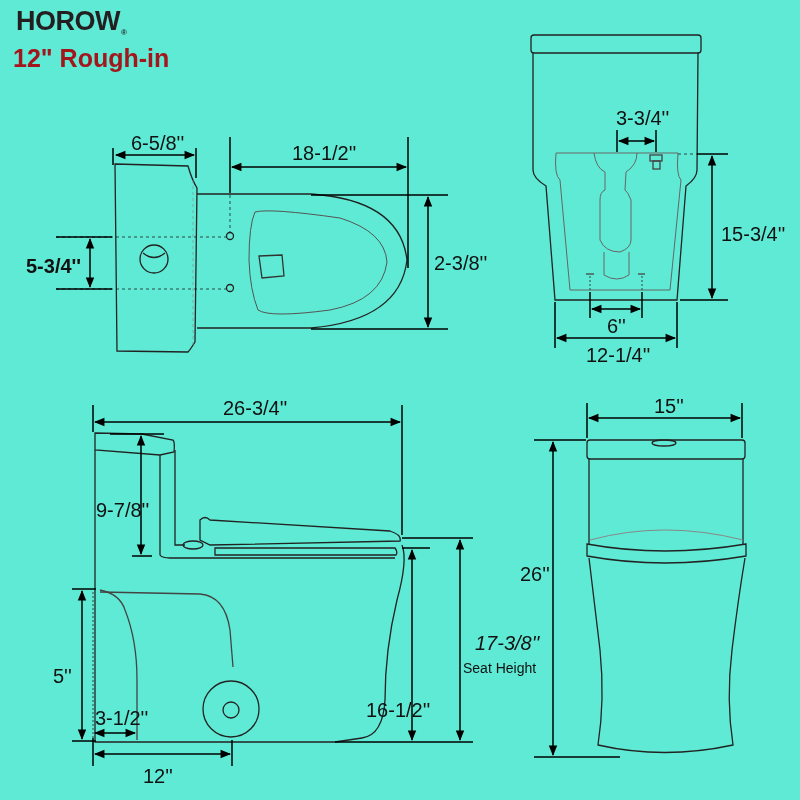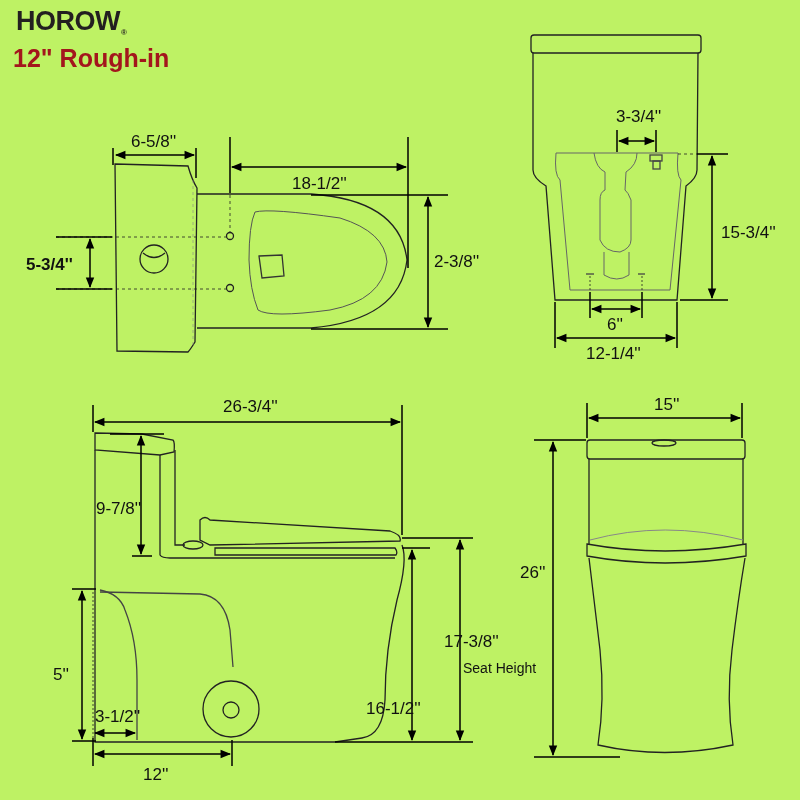--- a/index.html
+++ b/index.html
@@ -1,20 +1,20 @@
 <!DOCTYPE html>
 <html><head>
 <meta charset="utf-8">
 <style>
   html, body { margin: 0; padding: 0; background: #ffffff; }
-  #canvas { position: relative; width: 800px; height: 800px; overflow: hidden; background: #bef264; font-family: "Liberation Sans", sans-serif; }
+  #canvas { position: relative; width: 800px; height: 800px; overflow: hidden; background: #5eead4; font-family: "Liberation Sans", sans-serif; }
   .brand { position: absolute; left: 16px; top: 6px; font-family: "Liberation Sans", sans-serif; font-weight: 700; font-size: 27px; color: #231f20; letter-spacing: -0.5px; }
   .brand .reg { font-size: 8px; vertical-align: bottom; margin-left: 1px; }
   .subtitle { position: absolute; left: 13px; top: 44px; font-family: "Liberation Sans", sans-serif; font-weight: 700; font-size: 25px; color: #a3161c; }
-  .dim { position: absolute; font-family: "Liberation Sans", sans-serif; font-size: 17px; color: #111; white-space: nowrap; line-height: 1; }
+  .dim { position: absolute; font-family: "Liberation Sans", sans-serif; font-size: 20px; color: #111; white-space: nowrap; line-height: 1; }
   svg.draw { position: absolute; left: 0; top: 0; }
 </style>
 </head>
 <body>
 
 <div id="canvas">
 
   <div class="brand"><span>HOROW</span><span class="reg">®</span></div>
   <div class="subtitle">12" Rough-in</div>
 
@@ -142,34 +142,34 @@
       <line x1="587" y1="403" x2="587" y2="438"></line>
       <line x1="742" y1="403" x2="742" y2="438"></line>
       <line x1="589" y1="418" x2="740" y2="418" marker-start="url(#ah)" marker-end="url(#ah)"></line>
       <line x1="534" y1="440" x2="586" y2="440"></line>
       <line x1="534" y1="757" x2="620" y2="757"></line>
       <line x1="553" y1="442" x2="553" y2="755" marker-start="url(#ah)" marker-end="url(#ah)"></line>
     </g>
   </svg>
 
   <div class="dim" style="left:131px;top:133px;">6-5/8''</div>
-  <div class="dim" style="left:292px;top:143px;margin-top:32px;">18-1/2''</div>
+  <div class="dim" style="left:292px;top:143px;">18-1/2''</div>
   <div class="dim" style="left:26px;top:256px;font-weight:bold;">5-3/4''</div>
   <div class="dim" style="left:434px;top:253px;">2-3/8''</div>
 
   <div class="dim" style="left:616px;top:108px;">3-3/4''</div>
   <div class="dim" style="left:721px;top:224px;">15-3/4''</div>
   <div class="dim" style="left:607px;top:316px;">6''</div>
   <div class="dim" style="left:586px;top:345px;">12-1/4''</div>
 
   <div class="dim" style="left:223px;top:398px;">26-3/4''</div>
   <div class="dim" style="left:96px;top:500px;">9-7/8''</div>
   <div class="dim" style="left:53px;top:666px;">5''</div>
   <div class="dim" style="left:95px;top:708px;">3-1/2''</div>
   <div class="dim" style="left:143px;top:766px;">12''</div>
   <div class="dim" style="left:366px;top:700px;">16-1/2''</div>
-  <div class="dim" style="left:444px;top:633px;">17-3/8''</div>
+  <div class="dim" style="left:475px;top:633px;font-style:italic;">17-3/8''</div>
   <div class="dim" style="left:463px;top:661px;font-size:14px;">Seat Height</div>
 
   <div class="dim" style="left:654px;top:396px;text-align:right;">15''</div>
   <div class="dim" style="left:520px;top:564px;">26''</div>
 
 </div>
 
 </body></html>

